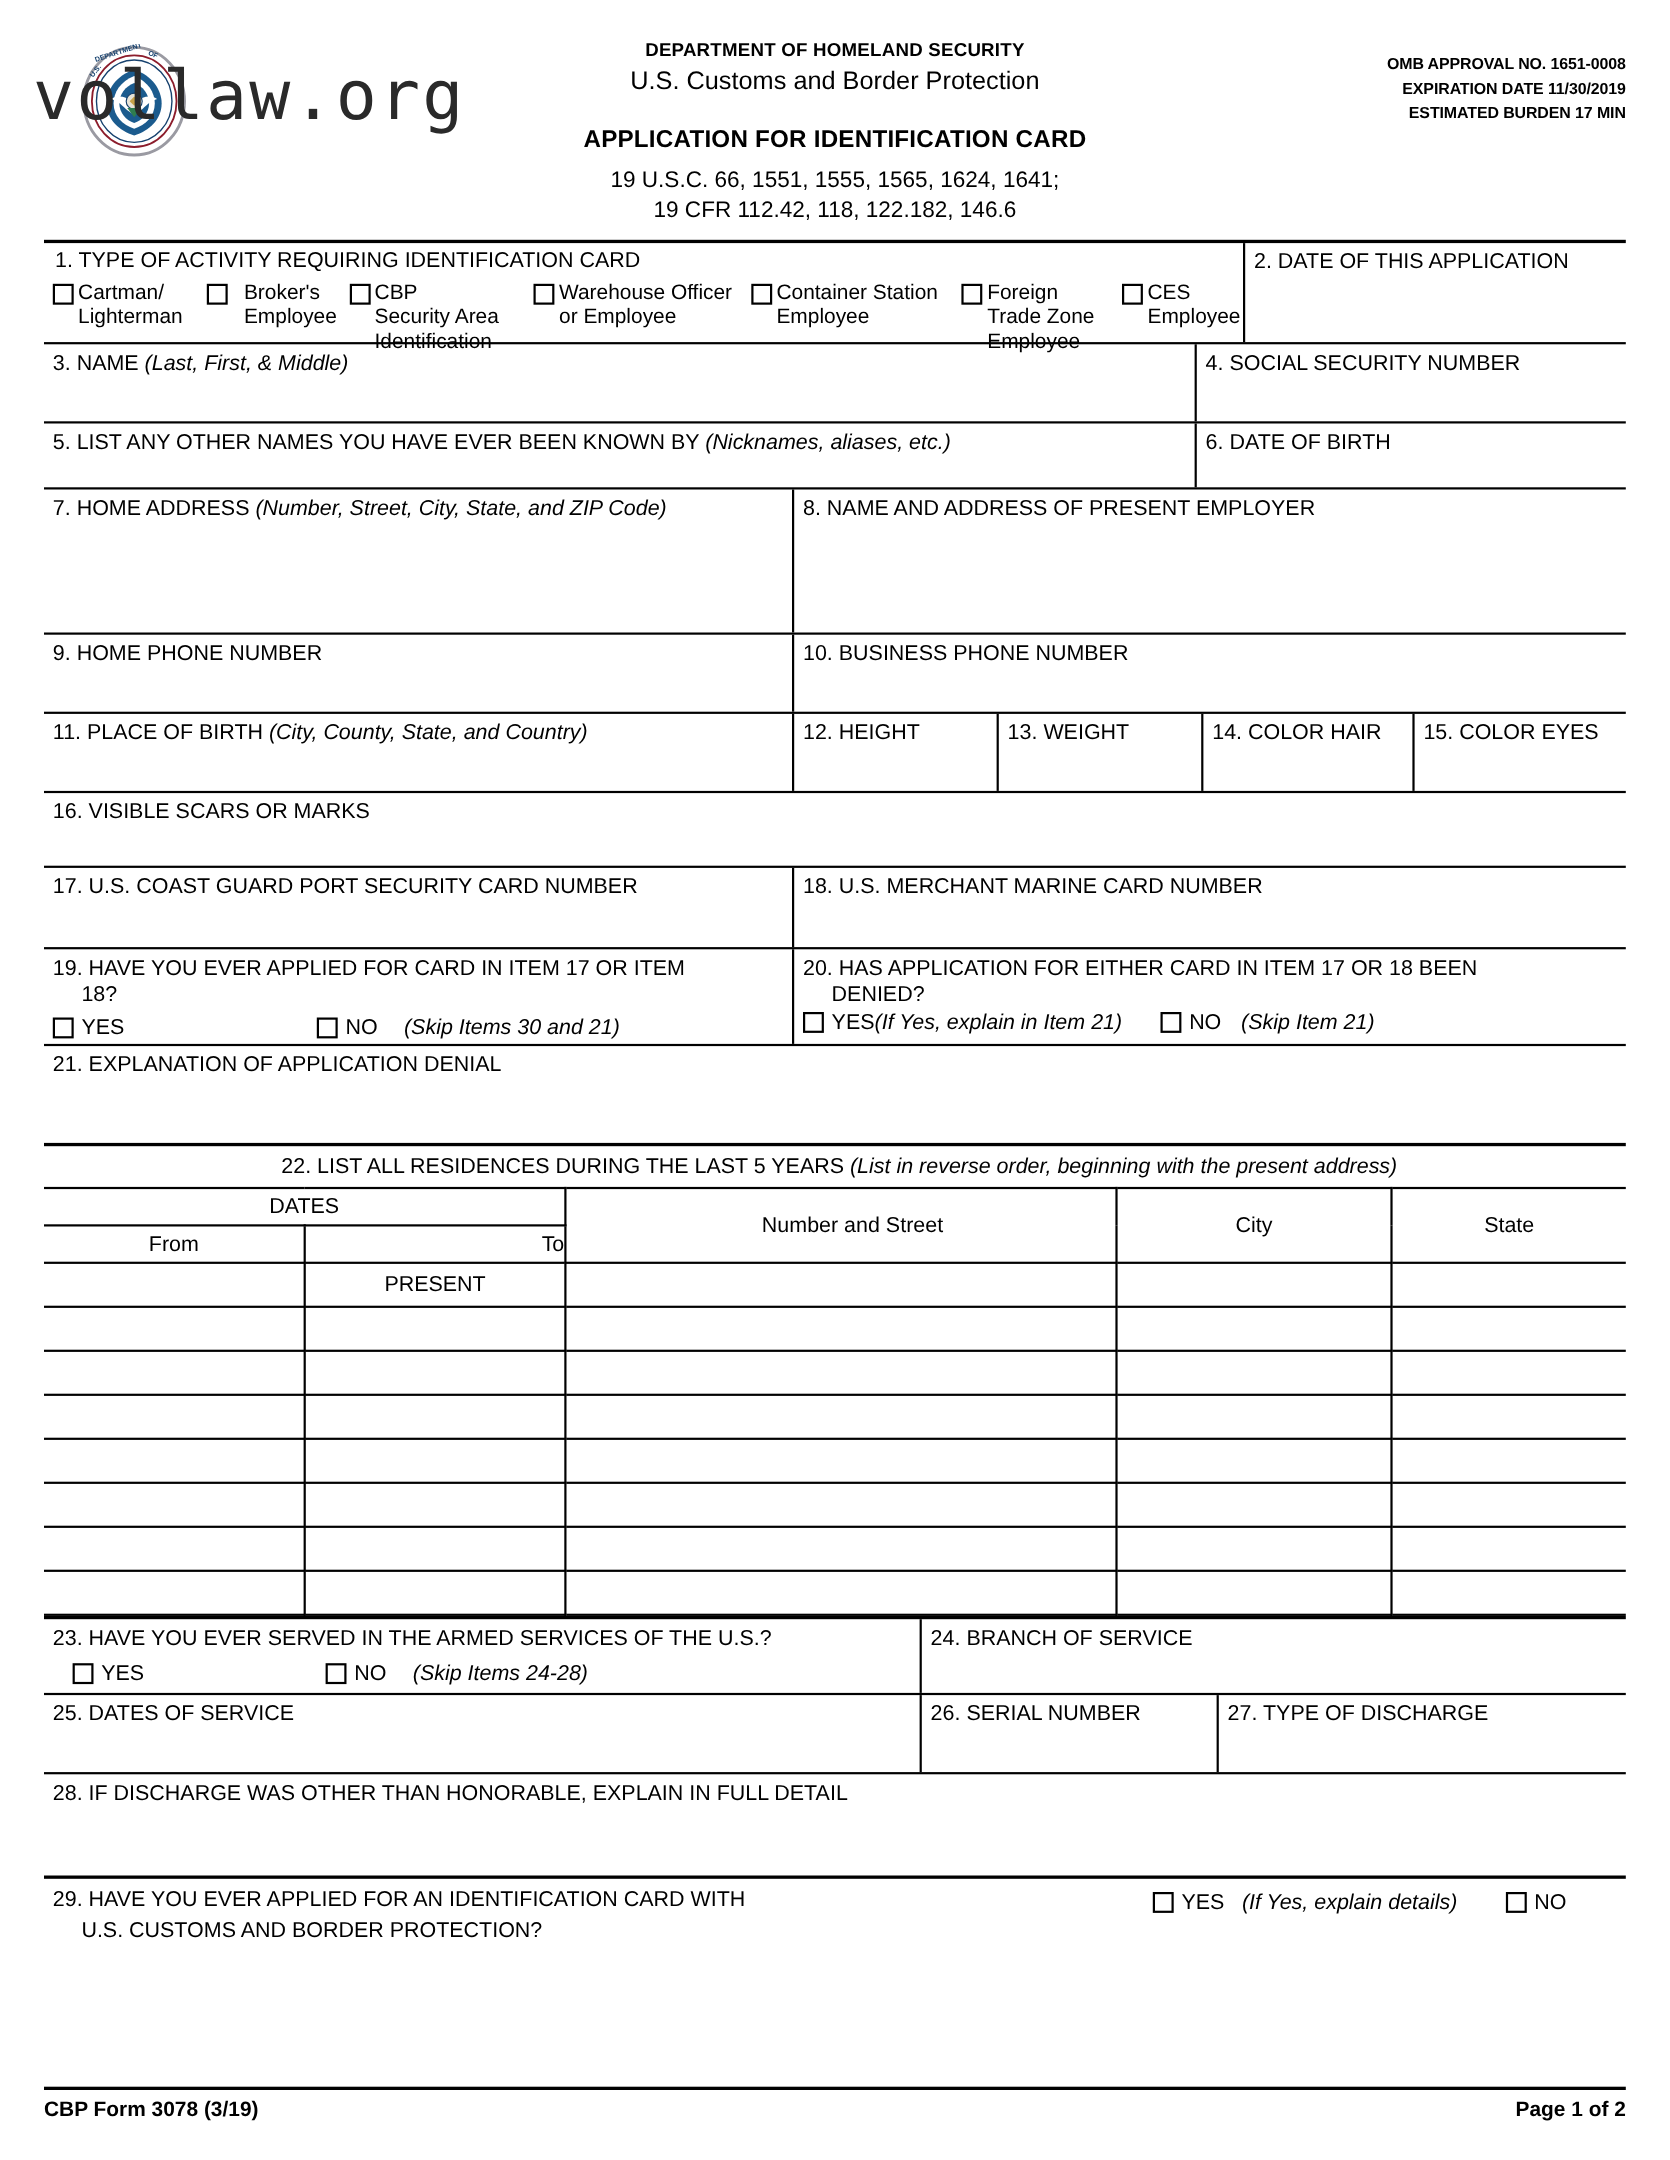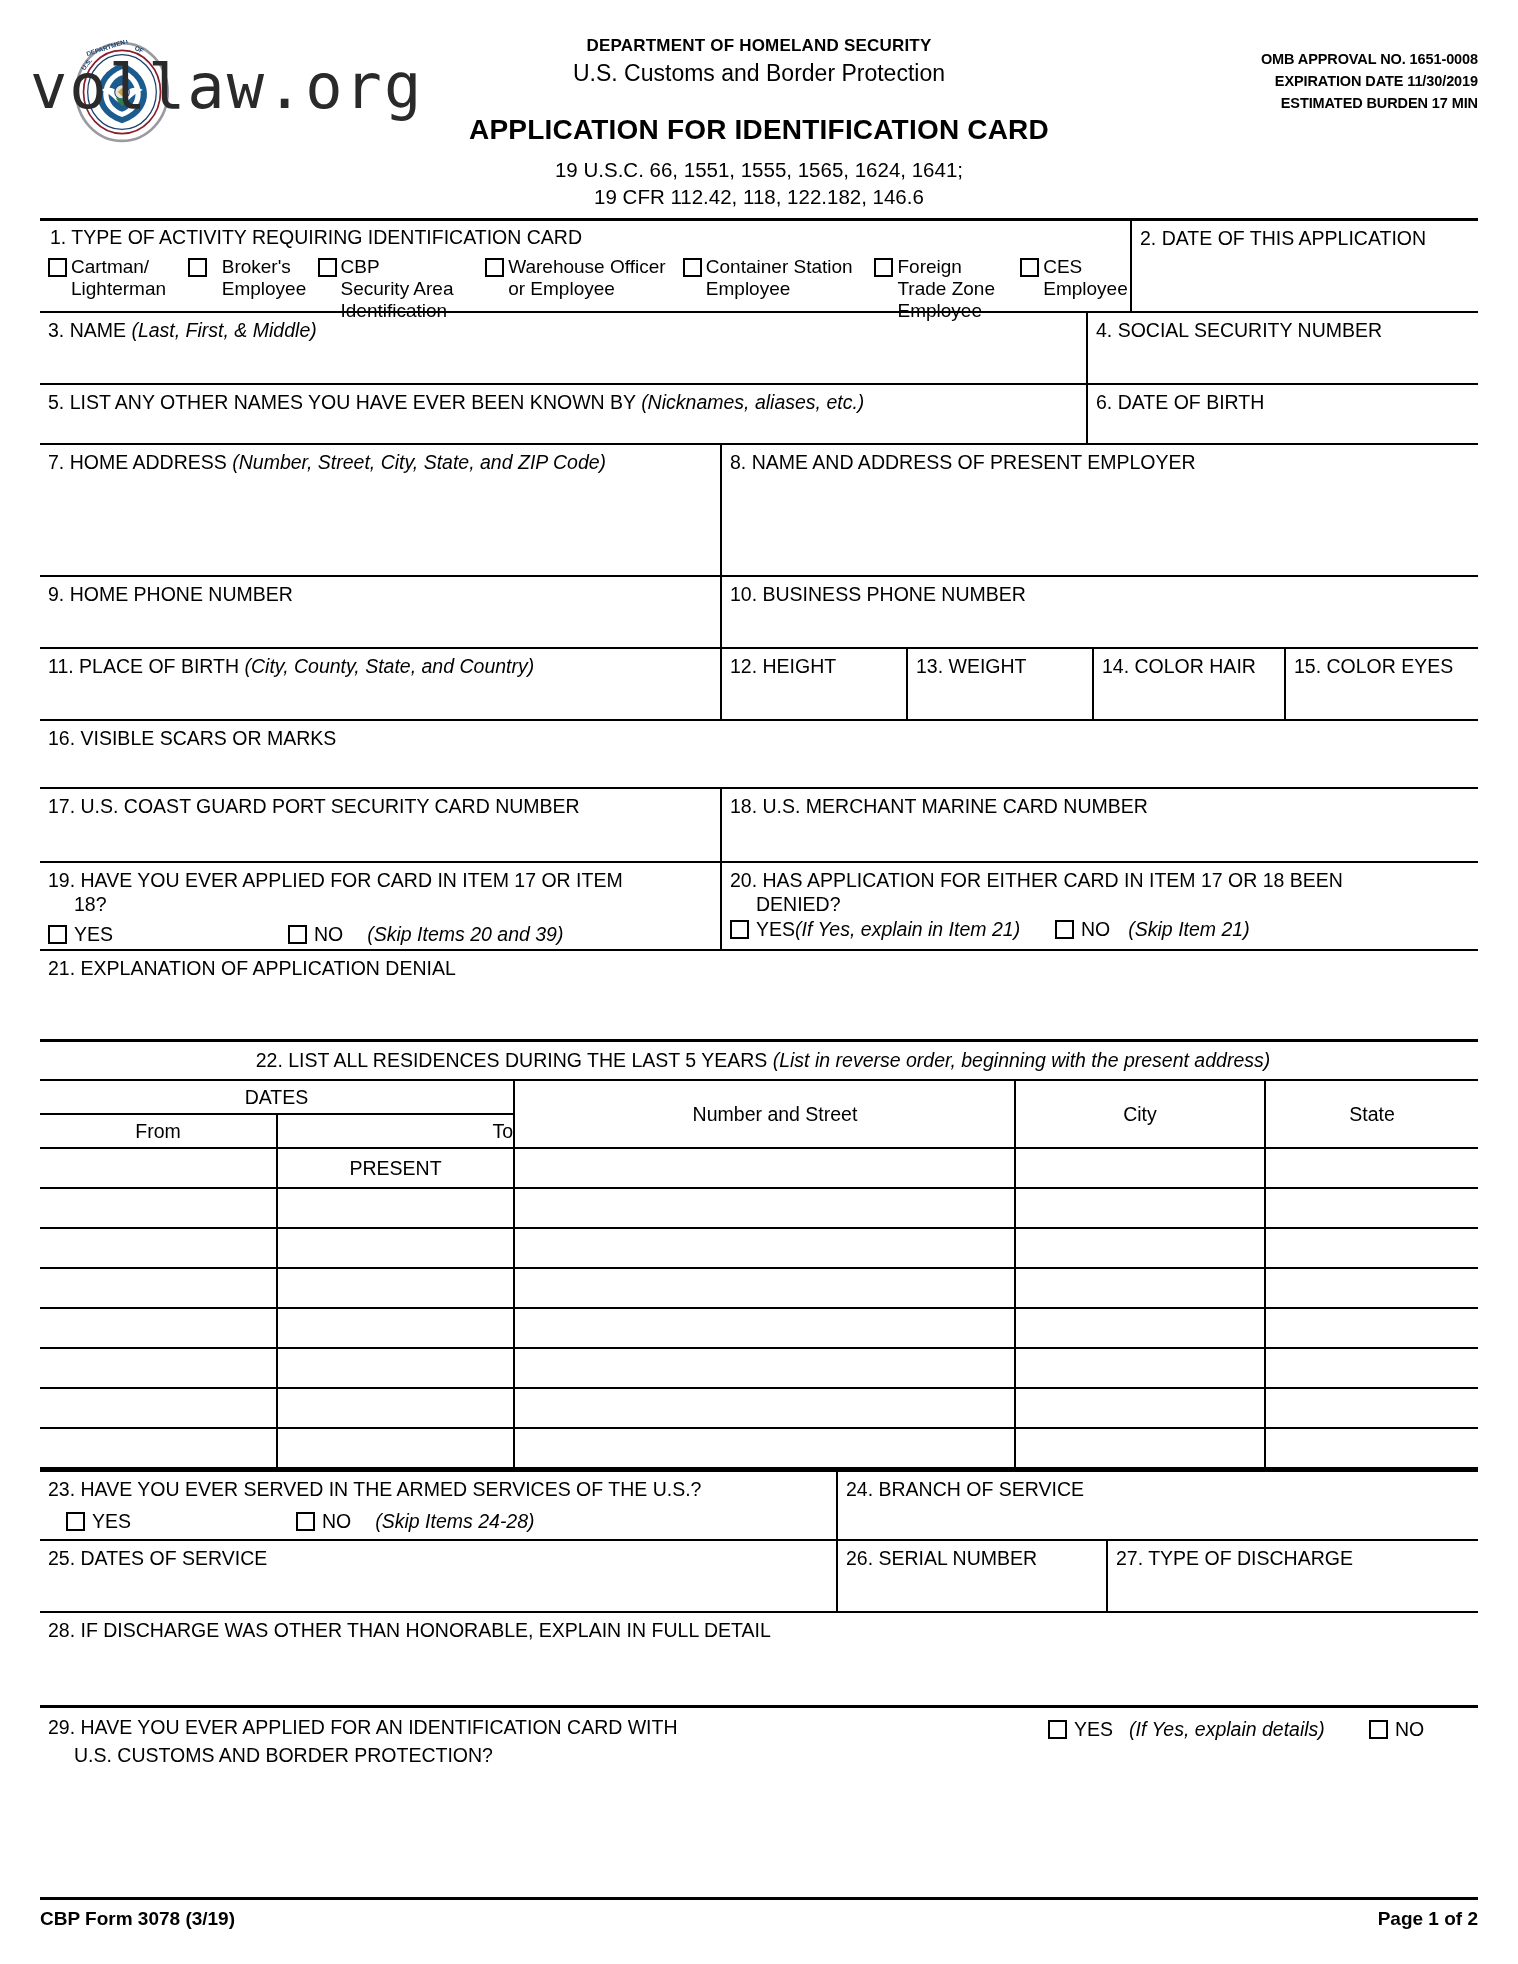--- a/index.html
+++ b/index.html
@@ -67,21 +67,21 @@
     letter-spacing: 0.2px;
     line-height: 1.22;
   }
   .cbp-line {
     font-size: 23px;
     font-weight: normal;
     line-height: 1.3;
     margin-top: 2px;
   }
   .app-title {
-    font-size: 28px;
+    font-size: 22px;
     font-weight: bold;
     margin-top: 25px;
     letter-spacing: 0.2px;
   }
   .cite {
     font-size: 20.5px;
     line-height: 1.35;
     margin-top: 10px;
   }
   .omb {
@@ -366,21 +366,21 @@
         <div class="lbl" style="padding-left:26px;">18?</div>
         <div class="yn">
           <span style="display:inline-flex;align-items:center;width:240px;">
             <span class="cb"></span>
             <span>YES</span>
           </span>
           <span style="display:inline-flex;align-items:center;">
             <span class="cb"></span>
             <span>NO</span>
           </span>
-          <span class="it" style="margin-left:24px;">(Skip Items 20 and 39)</span>
+          <span class="it" style="margin-left:24px;">(Skip Items 30 and 21)</span>
         </div>
       </div>
       <div class="cell" style="width:756px;">
         <div class="lbl">20. HAS APPLICATION FOR EITHER CARD IN ITEM 17 OR 18 BEEN</div>
         <div class="lbl" style="padding-left:26px;">DENIED?</div>
         <div class="yn" style="margin-top:1px;">
           <span style="display:inline-flex;align-items:center;">
             <span class="cb"></span>
             <span>YES</span>
           </span>

